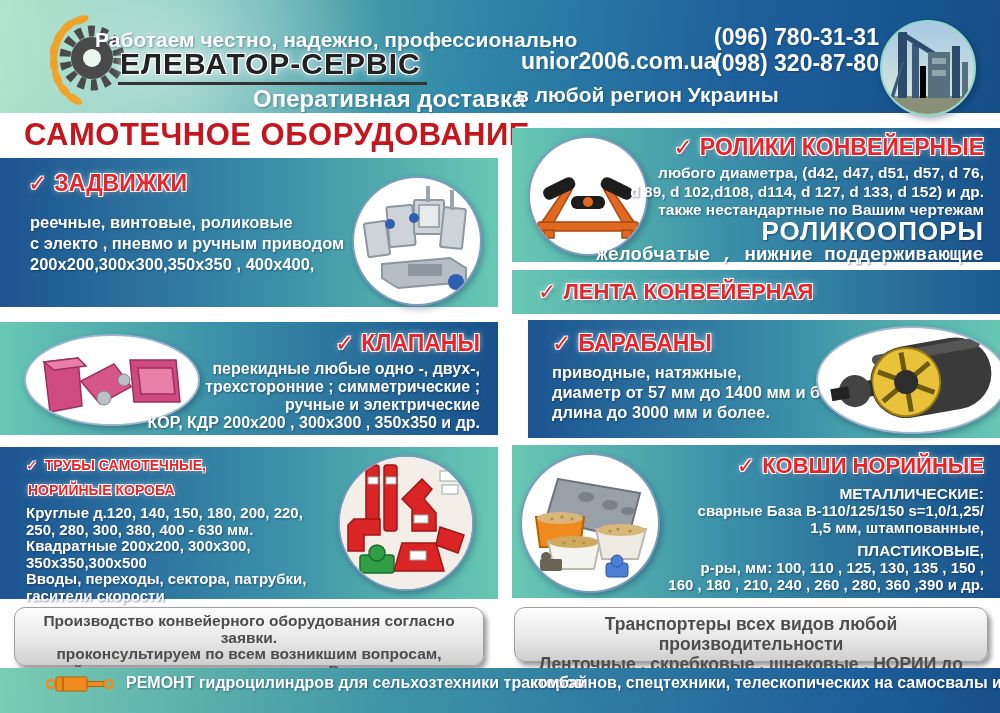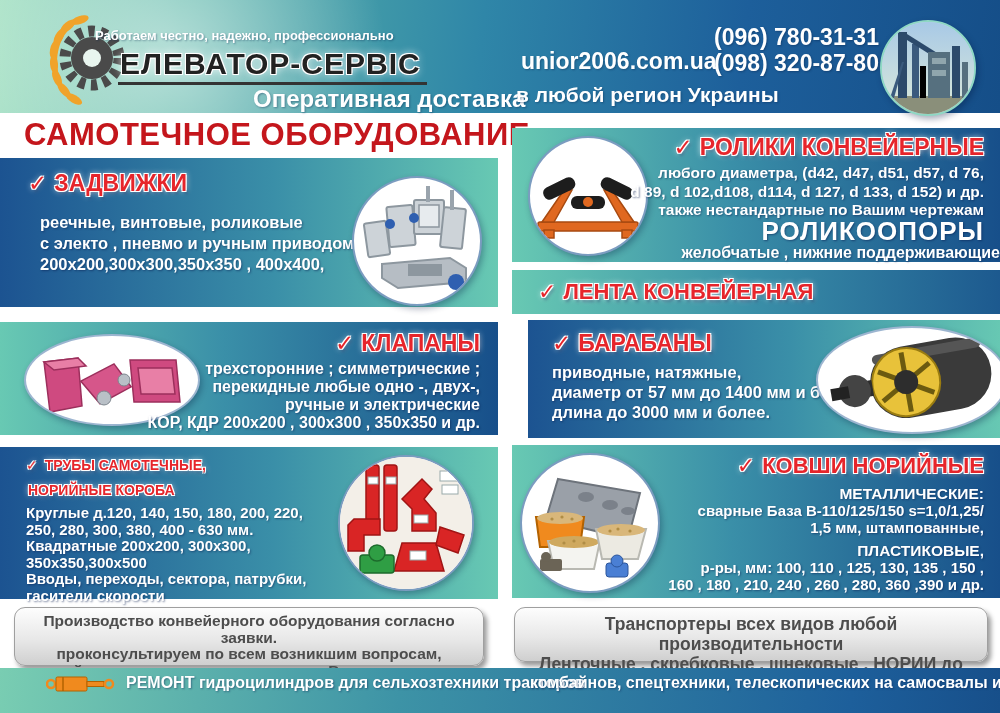--- a/index.html
+++ b/index.html
@@ -5,21 +5,21 @@
   html,body{margin:0;padding:0;background:#e8e8e8;}
   .page{position:relative;width:1000px;height:713px;background:#fff;overflow:hidden;
         font-family:"Liberation Sans","DejaVu Sans",sans-serif;}
   .abs{position:absolute;}
 
   
   .header{position:absolute;left:0;top:0;width:1000px;height:113px;
     background:
       radial-gradient(circle at 17% 50%, rgba(255,255,255,.55) 0%, rgba(255,255,255,0) 26%),
       linear-gradient(96deg,#a9e2c6 0%,#5bb7a8 18%,#2f86a8 48%,#1d5f9b 74%,#154e88 100%);}
-  .tagline{left:95px;top:28px;font-size:13px;font-weight:bold;color:#fff;
+  .tagline{left:95px;top:28px;font-size:21px;font-weight:bold;color:#fff;
     text-shadow:1px 1px 2px rgba(10,40,80,.4);white-space:nowrap;}
   .brand{left:118px;top:47px;font-size:30px;font-weight:bold;letter-spacing:1px;color:#222;
     border-bottom:3px solid #333;padding:0 6px 1px 2px;white-space:nowrap;
     text-shadow:-1px -1px 0 #fff,1px -1px 0 #fff,-1px 1px 0 #fff,1px 1px 0 #fff,0 0 8px #fff;}
   .delivery-l{left:253px;top:85px;font-size:24px;font-weight:bold;color:#fff;
     text-shadow:1px 1px 2px rgba(10,40,80,.4);white-space:nowrap;}
   .delivery-r{left:516px;top:83px;font-size:21px;font-weight:bold;color:#fff;
     text-shadow:1px 1px 2px rgba(10,40,80,.4);white-space:nowrap;}
   .website{left:521px;top:48px;font-size:23px;font-weight:bold;color:#fff;
     text-shadow:1px 1px 2px rgba(10,40,80,.4);white-space:nowrap;}
@@ -115,21 +115,21 @@
       </svg>
     </div>
   </div>
 
   <div class="abs title">САМОТЕЧНОЕ ОБОРУДОВАНИЕ</div>
 
   <div class="panel grad-bt" style="left:0;top:158px;width:498px;height:149px;">
     <div class="abs rhead" style="left:28px;top:12px;font-size:23px;">
       <span class="check">✓</span><span>ЗАДВИЖКИ</span>
     </div>
-    <div class="abs" style="left:40px;top:54px;font-size:16.5px;line-height:21px;">
+    <div class="abs" style="left:30px;top:54px;font-size:16.5px;line-height:21px;">
       <div class="wline">реечные, винтовые, роликовые</div>
       <div class="wline">с электо , пневмо и ручным приводом</div>
       <div class="wline">200х200,300х300,350х350 , 400х400,</div>
     </div>
     <div class="circ" style="left:352px;top:18px;width:126px;height:126px;">
       <svg width="126" height="126" viewBox="0 0 126 126">
         <g stroke="#8d979f" stroke-width="2" fill="#cdd3d8">
           <rect x="12" y="44" width="22" height="34" rx="2" transform="rotate(-8 23 61)"></rect>
           <rect x="34" y="28" width="26" height="40" rx="2" transform="rotate(-5 47 48)"></rect>
           <rect x="60" y="22" width="30" height="34" rx="2"></rect>
@@ -171,21 +171,21 @@
     </div>
     <div class="abs rhead tright" style="right:16px;top:6px;font-size:23px;">
       <span class="check">✓</span><span>РОЛИКИ КОНВЕЙЕРНЫЕ</span>
     </div>
     <div class="abs tright" style="right:16px;top:36px;font-size:15.5px;line-height:18.5px;">
       <div class="wline">любого диаметра, (d42, d47, d51, d57,  d 76,</div>
       <div class="wline">d 89,  d 102,d108, d114,  d 127, d 133, d 152) и др.</div>
       <div class="wline">также нестандартные по Вашим чертежам</div>
     </div>
     <div class="abs wline tright" style="right:16px;top:88px;font-size:26px;letter-spacing:1px;">РОЛИКООПОРЫ</div>
-    <div class="abs wline tright" style="right:0;top:116px;font-size:16px;">желобчатые , нижние поддерживающие</div>
+    <div class="abs wline tright" style="right:16px;top:116px;font-size:19px;font-family:Liberation Mono, monospace;">желобчатые , нижние поддерживающие</div>
   </div>
 
   <div class="panel grad-tb" style="left:512px;top:270px;width:488px;height:44px;padding-left:48px;">
     <div class="abs rhead" style="left:26px;top:9px;font-size:22px;">
       <span class="check">✓</span><span>ЛЕНТА КОНВЕЙЕРНАЯ</span>
     </div>
   </div>
 
   <div class="panel grad-tb" style="left:0;top:322px;width:498px;height:113px;">
     <div class="ell" style="left:24px;top:12px;width:172px;height:88px;">
@@ -200,22 +200,22 @@
         <g fill="#b9c0c7" stroke="#7d868e">
           <circle cx="78" cy="62" r="7"></circle>
             <circle cx="98" cy="44" r="6"></circle>
         </g>
       </svg>
     </div>
     <div class="abs rhead tright" style="right:18px;top:8px;font-size:23px;">
       <span class="check">✓</span><span>КЛАПАНЫ</span>
     </div>
     <div class="abs tright" style="right:18px;top:38px;font-size:16px;line-height:18px;">
+      <div class="wline">перекидные любые одно -, двух-,</div>
       <div class="wline">трехсторонние ; симметрические ;</div>
-      <div class="wline">перекидные любые одно -, двух-,</div>
       <div class="wline">ручные и электрические</div>
       <div class="wline">КОР, КДР 200х200 , 300х300 , 350х350 и др.</div>
     </div>
   </div>
 
   <div class="panel grad-bt" style="left:528px;top:320px;width:476px;height:118px;">
     <div class="abs rhead" style="left:24px;top:10px;font-size:23px;">
       <span class="check">✓</span><span>БАРАБАНЫ</span>
     </div>
     <div class="abs" style="left:24px;top:42px;font-size:16.5px;line-height:20px;">

